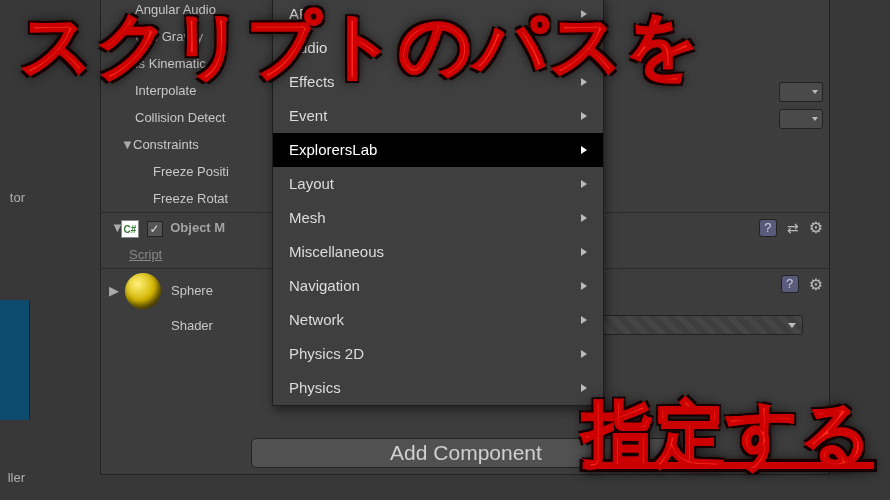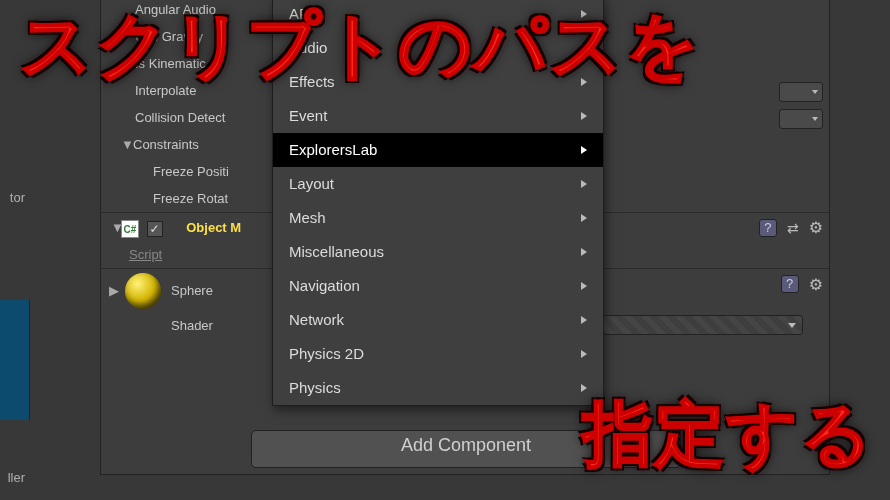--- a/index.html
+++ b/index.html
@@ -77,21 +77,21 @@
     display: inline-block;
     width:16px;height:16px;
     background:#555;
     border:1px solid #222;
     vertical-align:middle;
     text-align:center;
     line-height:14px;
     font-size:12px;
     color:#ddd;
   }
-  .comp-title { font-weight:bold; color:#fde047; margin-left:20px; }
+  .comp-title { font-weight:bold; color:#a3a3a3; margin-left:4px; }
   .comp-tools {
     position:absolute; right:6px; top:0;
     display:flex; gap:10px; align-items:center; height:30px;
     color:#bbb;
   }
   .script-line { color:#888; padding-left: 28px; height:26px; line-height:26px;text-decoration:underline; }
   .shader-field {
     position:absolute; right:26px; top:3px;
     width:290px; height:20px;
     background:#4a4a4a; border:1px solid #222;
@@ -118,28 +118,28 @@
     width:36px;height:36px;border-radius:50%;
     background: radial-gradient(circle at 35% 30%, #fff27a, #d2b400 50%, #5a4a00 90%);
     margin: 0 10px 0 24px;
     box-shadow: inset -2px -4px 6px rgba(0,0,0,.5);
   }
 
   
   .add-comp {
     position:absolute;
     left:150px; bottom:6px;
-    width:430px; height:38px;
+    width:430px; height:30px;
     background:#515151;
     border:1px solid #222;
     border-radius:5px;
     text-align:center;
     line-height:28px;
     color:#d0d0d0;
-    font-size:18px;
+    font-size:21px;
   }
 
   
   .menu {
     position:absolute;
     left: 272px;
     top: -4px;
     width: 332px;
     background:#3f3f3f;
     border:1px solid #1e1e1e;
@@ -178,21 +178,21 @@
     text-shadow:
       0 0 6px #300,
       0 0 14px #000,
        3px  3px 0 #140000,
       -3px -3px 0 #140000,
        3px -3px 0 #140000,
       -3px  3px 0 #140000;
     white-space:nowrap;
   }
   .hl-top { left:20px; top:-2px; }
-  .hl-bottom { right:16px; bottom:18px; font-size:70px; }
+  .hl-bottom { right:16px; bottom:18px; font-size:70px;text-decoration:underline; }
 
   
   .right-stubs { position:absolute; right:0; top:0; width:60px; height:100%; }
   .stub { position:absolute; right:6px; height:20px; background:#4a4a4a; border:1px solid #222; border-radius:3px; width:44px; display:flex;align-items:center;justify-content:flex-end;padding-right:4px;}
   .stub:after{content:"";border-left:3px solid transparent;border-right:3px solid transparent;border-top:4px solid #bbb;}
   .gear { font-size:16px; color:#bbb; }
 </style>
 </head>
 <body>
 

